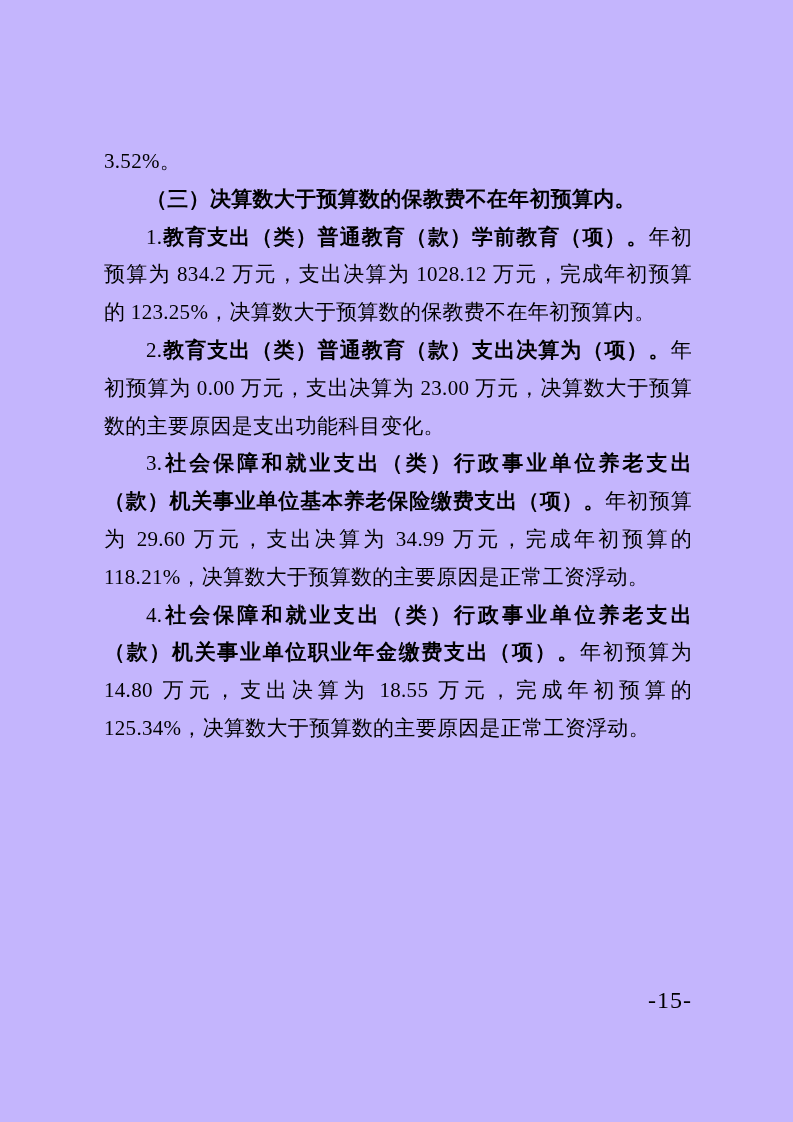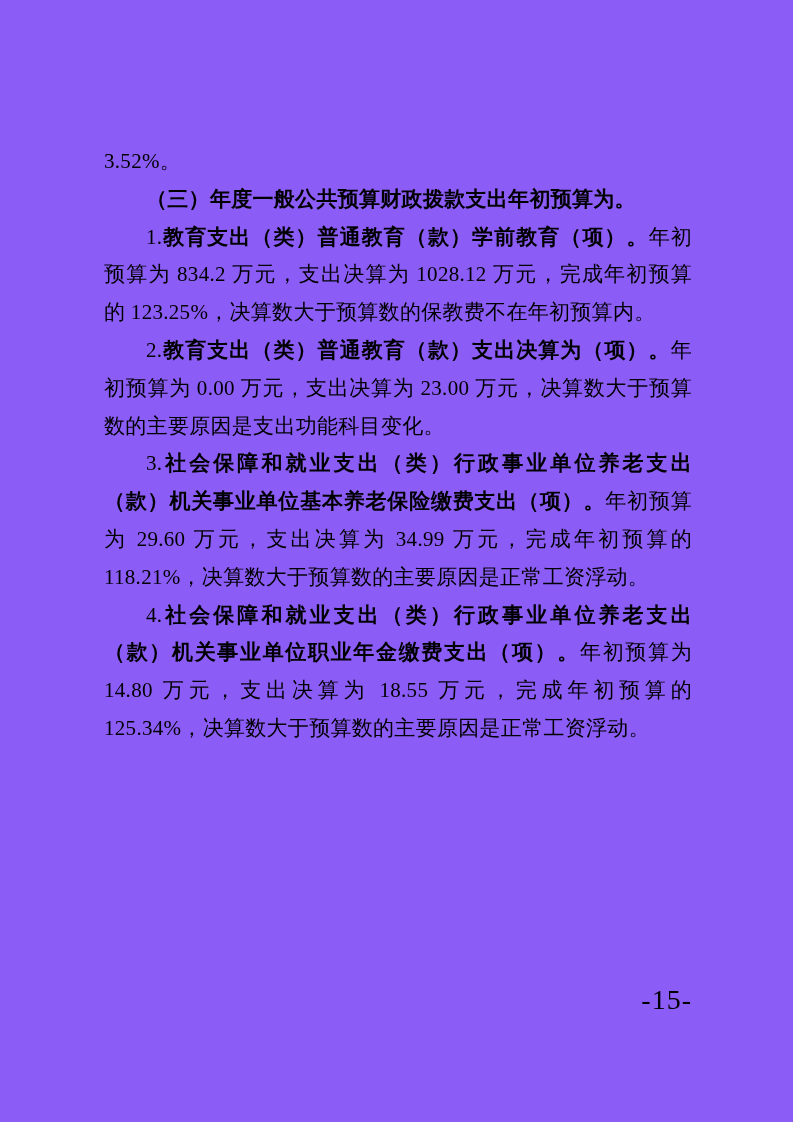--- a/index.html
+++ b/index.html
@@ -14,21 +14,21 @@
     overflow: hidden;
     color: #000000;
     font-family: "Liberation Serif", "DejaVu Serif", serif;
   }
   .page {
     position: absolute;
     left: 0;
     top: 0;
     width: 793px;
     height: 1122px;
-    background: #8b5cf6;
+    background: #c4b5fd;
   }
   .content {
     position: absolute;
     left: 104px;
     top: 143px;
     width: 588px;
     font-size: 21px;
     line-height: 37.8px;
     text-align: justify;
     letter-spacing: 0.3px;
@@ -45,31 +45,31 @@
   }
   .content p.heading {
     font-weight: 700;
   }
   .page-number {
     position: absolute;
     left: 104px;
     top: 986px;
     width: 588px;
     text-align: right;
-    font-size: 28px;
+    font-size: 24px;
     line-height: 28px;
     letter-spacing: 1px;
   }
 </style>
 </head>
 <body>
 
 <div class="page">
   <div class="content" id="content">
       <p><span class="regular">3.52%。</span></p>
-      <p class="indent heading"><span class="bold">（三）年度一般公共预算财政拨款支出年初预算为。</span></p>
+      <p class="indent heading"><span class="bold">（三）决算数大于预算数的保教费不在年初预算内。</span></p>
       <p class="indent"><span class="regular">1.</span><span class="bold">教育支出（类）普通教育（款）学前教育（项）。</span><span class="regular">年初预算为 834.2 万元，支出决算为 1028.12 万元，完成年初预算的 123.25%，决算数大于预算数的保教费不在年初预算内。</span></p>
       <p class="indent"><span class="regular">2.</span><span class="bold">教育支出（类）普通教育（款）支出决算为（项）。</span><span class="regular">年初预算为 0.00 万元，支出决算为 23.00 万元，决算数大于预算数的主要原因是支出功能科目变化。</span></p>
       <p class="indent"><span class="regular">3.</span><span class="bold">社会保障和就业支出（类）行政事业单位养老支出（款）机关事业单位基本养老保险缴费支出（项）。</span><span class="regular">年初预算为 29.60 万元，支出决算为 34.99 万元，完成年初预算的 118.21%，决算数大于预算数的主要原因是正常工资浮动。</span></p>
       <p class="indent"><span class="regular">4.</span><span class="bold">社会保障和就业支出（类）行政事业单位养老支出（款）机关事业单位职业年金缴费支出（项）。</span><span class="regular">年初预算为 14.80 万元，支出决算为 18.55 万元，完成年初预算的 125.34%，决算数大于预算数的主要原因是正常工资浮动。</span></p>
     </div>
   <div class="page-number">-15-</div>
 </div>
 
 </body></html>

